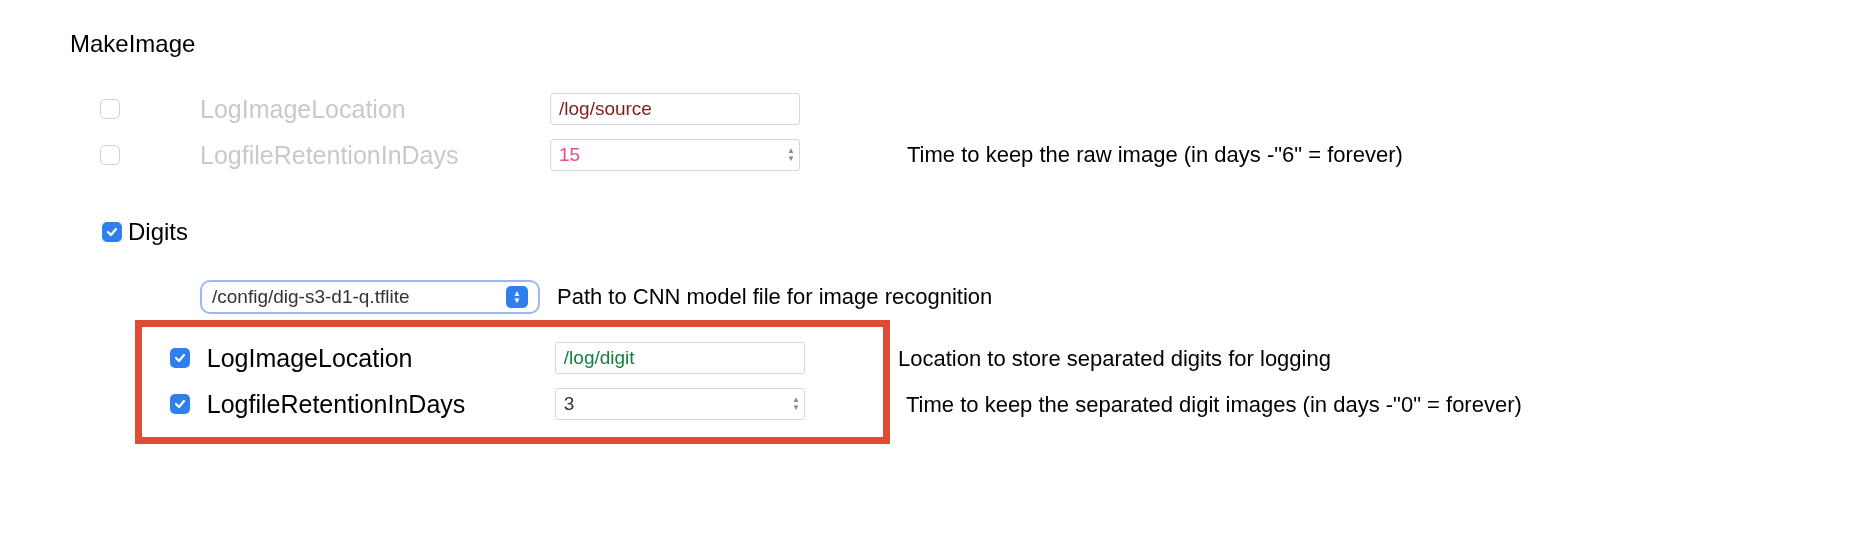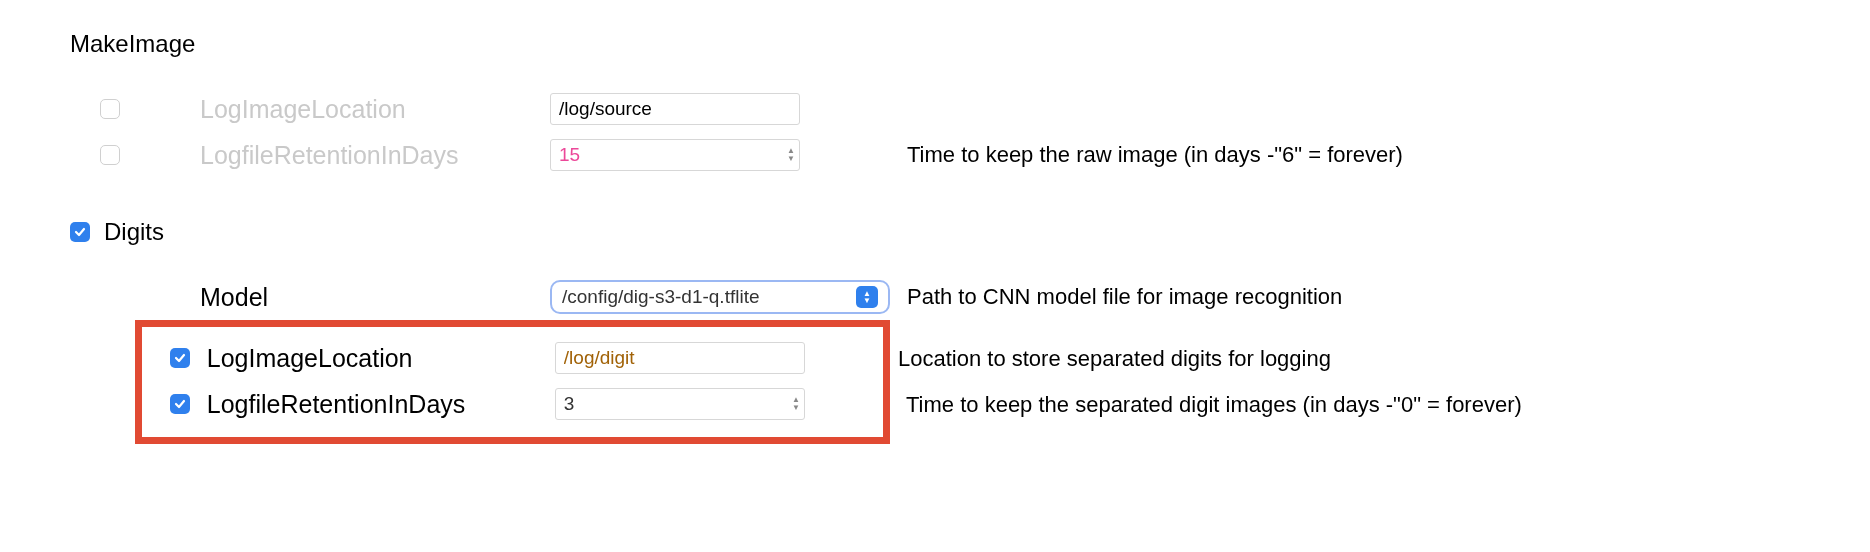--- a/index.html
+++ b/index.html
@@ -5,21 +5,21 @@
     * { box-sizing: border-box; margin: 0; padding: 0; }
     body {
       font-family: -apple-system, BlinkMacSystemFont, "Segoe UI", Helvetica, Arial, sans-serif;
       background: #fff;
       color: #000;
       font-size: 22px;
       padding: 30px 70px;
       width: 1870px;
     }
     .section-header { font-weight: 400; font-size: 24px; margin-bottom: 28px; }
-    .section-header.with-cb { display: flex; align-items: center; gap: 14px; }
+    .section-header.with-cb { display: flex; align-items: center; gap: 6px; margin-left: 32px; }
 
     .row { display: flex; align-items: center; height: 46px; }
 
     .col-cb { width: 130px; display: flex; align-items: center; justify-content: flex-start; padding-left: 30px; }
     .col-label { width: 350px; font-size: 25px; }
     .col-input { width: 355px; display: flex; align-items: center; }
     .col-desc { font-size: 22px; padding-left: 2px; }
 
     .disabled .col-label { color: #c9c9c9; }
 
@@ -33,23 +33,23 @@
     .cb.unchecked { border: 1.5px solid #d0d0d0; background: #fff; }
     .cb.checked { background: #2f80ed; border: none; }
     .cb.checked svg { display: block; }
     .cb svg { width: 14px; height: 14px; }
 
     
     .txt {
       width: 250px; height: 32px;
       border: 1px solid #d7d7d7; border-radius: 3px;
       font-size: 19px; padding: 4px 8px;
-      background: #fff; color: #a16207;
+      background: #fff; color: #15803d;
     }
-    .txt.disabled { color: #000000; background: #fff; }
+    .txt.disabled { color: #7f1d1d; background: #fff; }
 
     
     .numwrap { position: relative; width: 250px; }
     .num {
       width: 250px; height: 32px;
       border: 1px solid #d7d7d7; border-radius: 3px;
       font-size: 19px; padding: 4px 8px;
       background: #fff; color: #333;
     }
     .num.disabled { color: #ec4899; }
@@ -129,21 +129,20 @@
     <svg viewBox="0 0 14 14">
         <path d="M3 7 L6 10 L11 4" stroke="#fff" stroke-width="2.2" fill="none" stroke-linecap="round" stroke-linejoin="round"></path>
       </svg>
   </span>
   <span>Digits</span>
 </div>
 
 <div class="outer-row">
   <div style="display:flex;align-items:center;height:46px;">
     <div class="col-cb"></div>
-    <div class="col-label">Model</div>
     <div class="col-input" style="width:355px;">
       <div class="sel">
         <span>/config/dig-s3-d1-q.tflite</span>
         <span class="sel-arrow">
             <span>▲</span>
             <span>▼</span>
           </span>
       </div>
     </div>
   </div>

